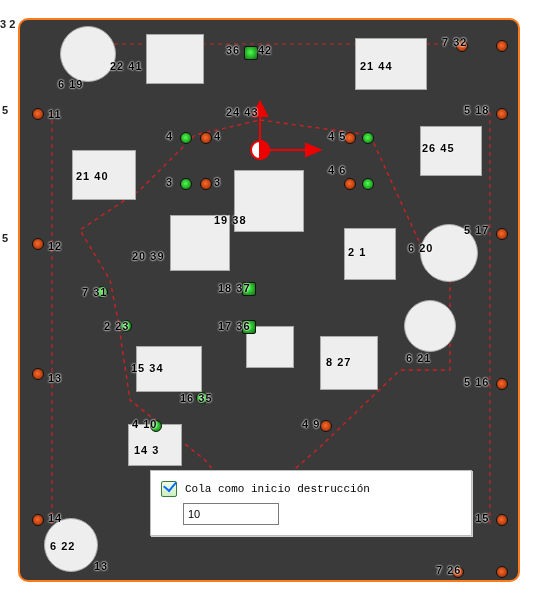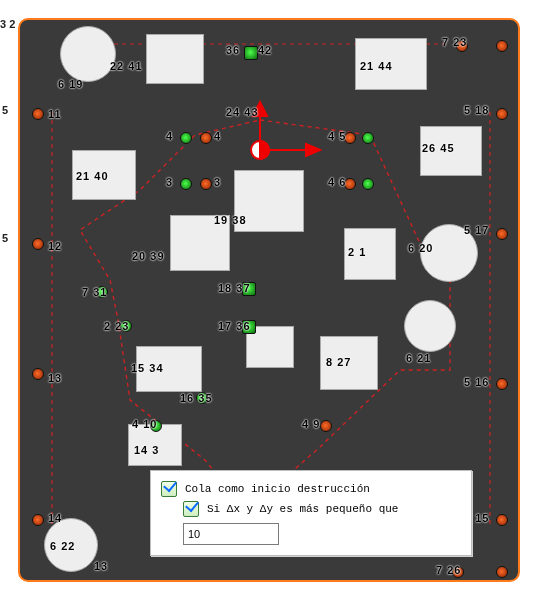--- a/index.html
+++ b/index.html
@@ -112,36 +112,36 @@
     <div class="hub g" style="left:130px;top:400px"></div>
     <div class="hub r" style="left:300px;top:400px"></div>
 
     <div class="hub r" style="left:12px;top:494px"></div>
     <div class="hub r" style="left:476px;top:494px"></div>
     <div class="hub r" style="left:432px;top:546px"></div>
     <div class="hub r" style="left:476px;top:546px"></div>
 
     <span class="lab" style="left:206px;top:24px">36</span>
     <span class="lab" style="left:238px;top:24px">42</span>
-    <span class="lab" style="left:422px;top:16px">7  23</span>
+    <span class="lab" style="left:422px;top:16px">7  32</span>
     <span class="lab" style="left:90px;top:40px">22  41</span>
     <span class="lab" style="left:340px;top:40px">21  44</span>
     <span class="lab" style="left:38px;top:58px">6  19</span>
     <span class="lab" style="left:28px;top:88px">11</span>
     <span class="lab" style="left:206px;top:86px">24  43</span>
     <span class="lab" style="left:444px;top:84px">5  18</span>
 
     <span class="lab" style="left:146px;top:110px">4</span>
     <span class="lab" style="left:194px;top:110px">4</span>
     <span class="lab" style="left:308px;top:110px">4  5</span>
     <span class="lab" style="left:402px;top:122px">26  45</span>
     <span class="lab" style="left:56px;top:150px">21  40</span>
     <span class="lab" style="left:146px;top:156px">3</span>
     <span class="lab" style="left:194px;top:156px">3</span>
-    <span class="lab" style="left:308px;top:156px">4  6</span>
+    <span class="lab" style="left:308px;top:144px">4  6</span>
 
     <span class="lab" style="left:28px;top:220px">12</span>
     <span class="lab" style="left:194px;top:194px">19  38</span>
     <span class="lab" style="left:444px;top:204px">5  17</span>
 
     <span class="lab" style="left:112px;top:230px">20  39</span>
     <span class="lab" style="left:328px;top:226px">2  1</span>
     <span class="lab" style="left:388px;top:222px">6  20</span>
 
     <span class="lab" style="left:62px;top:266px">7  31</span>
@@ -168,23 +168,19 @@
 
     <span class="lab" style="left:30px;top:520px">6  22</span>
     <span class="lab" style="left:74px;top:540px">13</span>
     <span class="lab" style="left:416px;top:544px">7  26</span>
 
     <div class="panel">
       <div class="row">
         <span class="chk on"></span>
         <label>Cola como inicio destrucción</label>
       </div>
-      <div class="row row2">
-        <span class="chk on"></span>
-        <label>Si Δx y Δy es más pequeño que</label>
-      </div>
       <div class="numbox">
         <input type="text" value="10" style="">
       </div>
     </div>
 
   </div>
 </div>
 
 </body></html>

